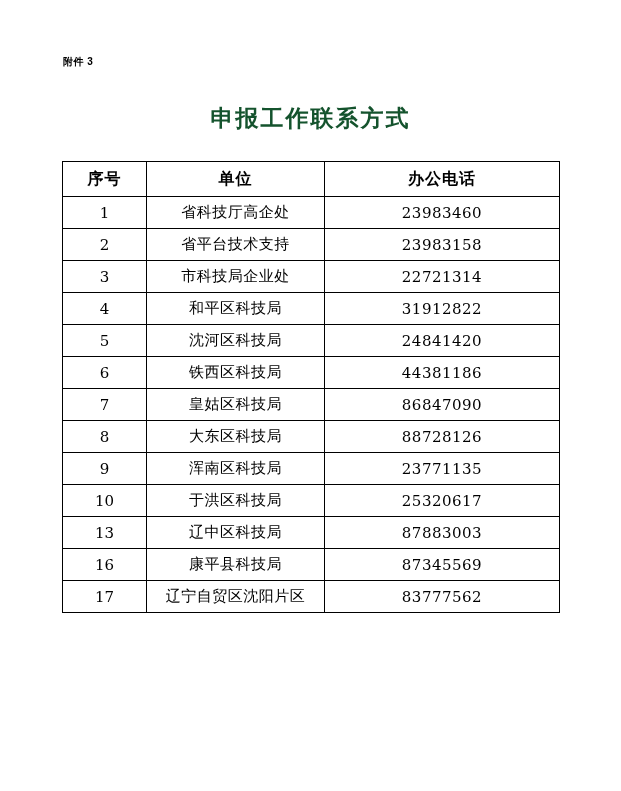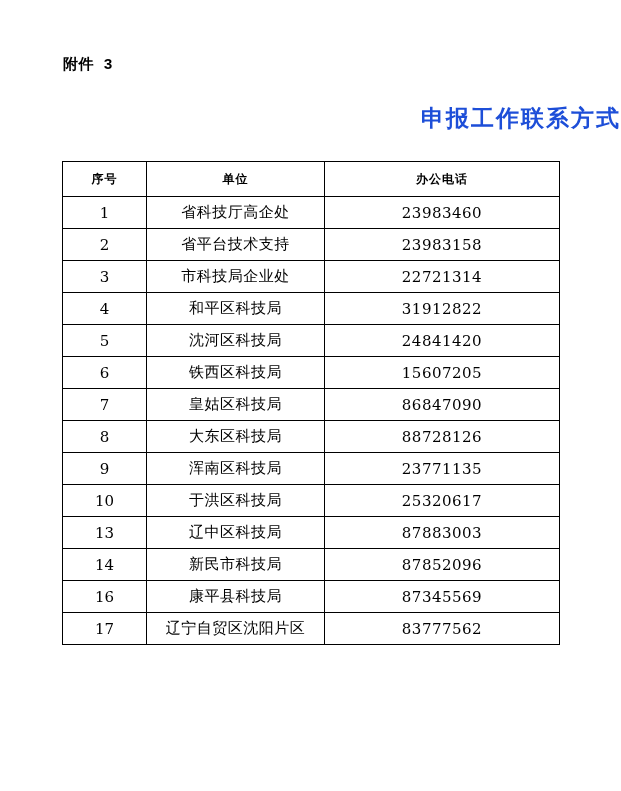--- a/index.html
+++ b/index.html
@@ -18,37 +18,37 @@
   .page {
     width: 621px;
     height: 791px;
     position: relative;
     box-sizing: border-box;
   }
   .attachment-label {
     position: absolute;
     left: 63px;
     top: 55px;
-    font-family: Liberation Mono, monospace;
-    font-size: 15px;
+    font-family: Liberation Sans, sans-serif;
+    font-size: 10px;
     font-weight: bold;
     letter-spacing: 0.5px;
     color: #000;
   }
   .doc-title {
     position: absolute;
     left: 0;
     right: 0;
     top: 103px;
-    text-align: right;
+    text-align: center;
     font-family: "DejaVu Serif", "Liberation Serif", serif;
     font-size: 23px;
     font-weight: bold;
     letter-spacing: 2px;
-    color: #1d4ed8;
+    color: #14532d;
   }
   table.contact-table {
     position: absolute;
     left: 62px;
     top: 161px;
     width: 497px;
     border-collapse: collapse;
     table-layout: fixed;
   }
   table.contact-table td, table.contact-table th {
@@ -57,21 +57,21 @@
     vertical-align: middle;
     padding: 0;
     height: 31px;
     font-family: "DejaVu Serif", "Liberation Serif", serif;
     font-size: 15px;
     font-weight: normal;
     color: #000;
   }
   table.contact-table thead th {
     font-weight: bold;
-    font-size: 12px;
+    font-size: 16px;
     letter-spacing: 1px;
     height: 34px;
   }
   col.c-idx { width: 84px; }
   col.c-unit { width: 178px; }
   col.c-phone { width: 235px; }
   td.idx { font-size: 15px; }
   td.unit { font-size: 15px; letter-spacing: 0.5px; margin-left: 48px; }
   td.phone { font-size: 15px; letter-spacing: 0.5px; }
 </style>
@@ -119,21 +119,21 @@
           <td class="phone">31912822</td>
         </tr>
         <tr>
           <td class="idx">5</td>
           <td class="unit">沈河区科技局</td>
           <td class="phone">24841420</td>
         </tr>
         <tr>
           <td class="idx">6</td>
           <td class="unit">铁西区科技局</td>
-          <td class="phone">15607205</td>
+          <td class="phone">44381186</td>
         </tr>
         <tr>
           <td class="idx">7</td>
           <td class="unit">皇姑区科技局</td>
           <td class="phone">86847090</td>
         </tr>
         <tr>
           <td class="idx">8</td>
           <td class="unit">大东区科技局</td>
           <td class="phone">88728126</td>
@@ -147,25 +147,20 @@
           <td class="idx">10</td>
           <td class="unit">于洪区科技局</td>
           <td class="phone">25320617</td>
         </tr>
         <tr>
           <td class="idx">13</td>
           <td class="unit">辽中区科技局</td>
           <td class="phone">87883003</td>
         </tr>
         <tr>
-          <td class="idx">14</td>
-          <td class="unit">新民市科技局</td>
-          <td class="phone">87852096</td>
-        </tr>
-        <tr>
           <td class="idx">16</td>
           <td class="unit">康平县科技局</td>
           <td class="phone">87345569</td>
         </tr>
         <tr>
           <td class="idx">17</td>
           <td class="unit">辽宁自贸区沈阳片区</td>
           <td class="phone">83777562</td>
         </tr>
       </tbody>

